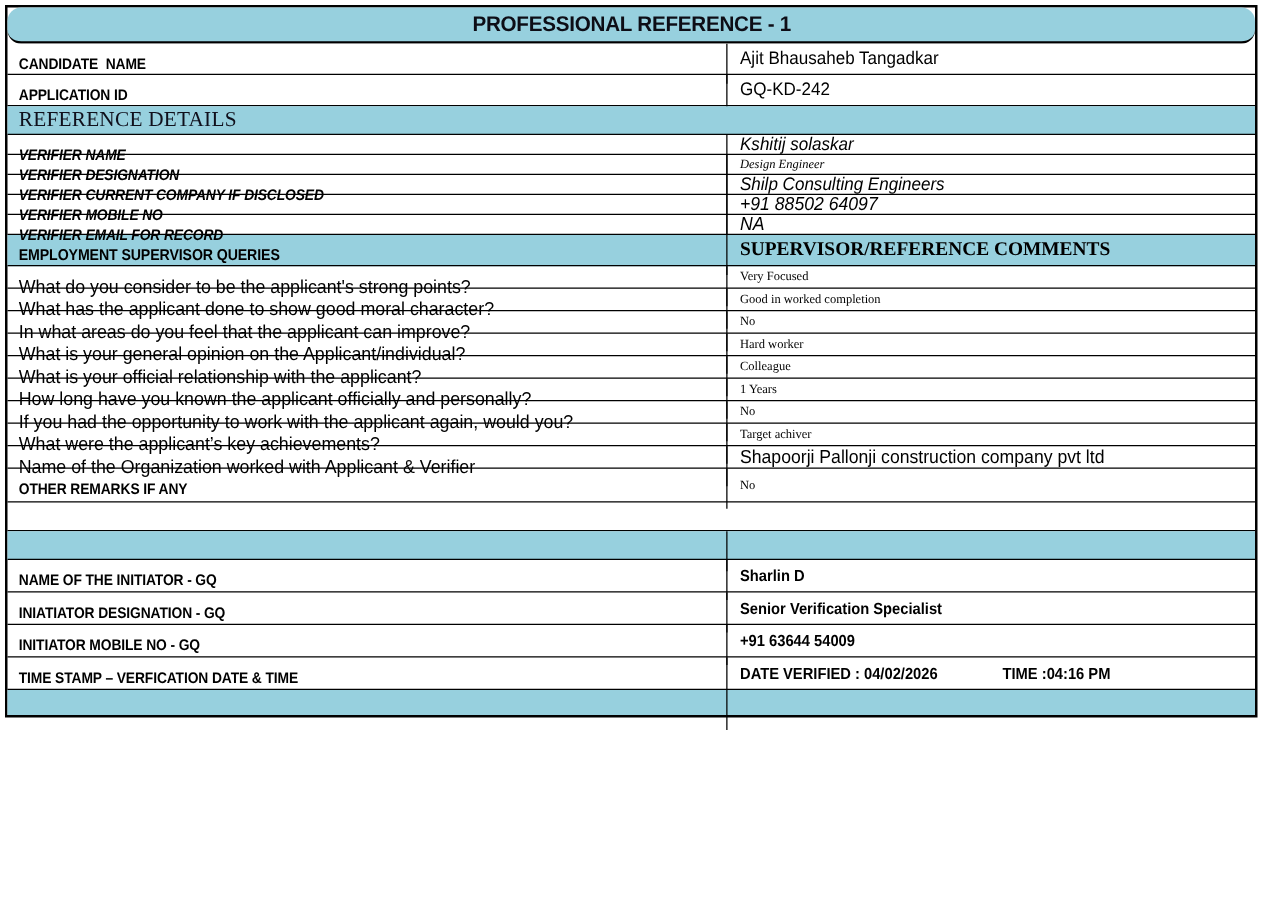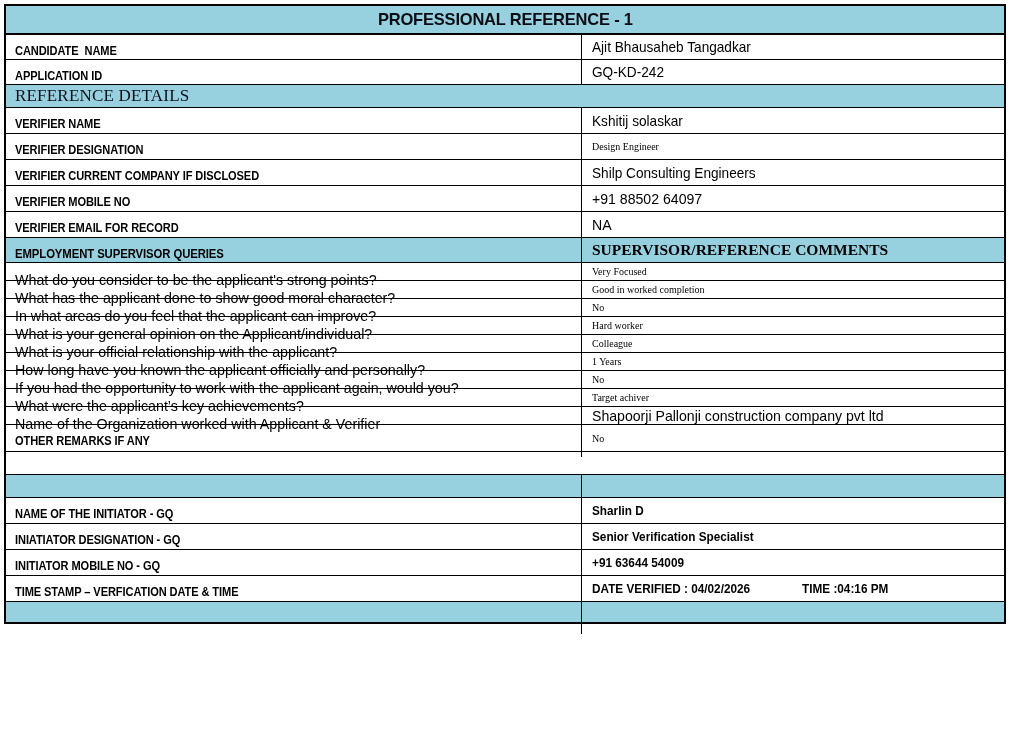--- a/index.html
+++ b/index.html
@@ -14,30 +14,30 @@
   }
   .sheet {
     position: absolute; left: 4px; top: 4px;
     width: 1002px;
     border: 2.5px solid var(--ink);
     display: flex; flex-direction: column;
     background: #fff;
   }
   .r { display: flex; align-items: stretch; border-bottom: 1.5px solid var(--ink); }
   .r:last-child { border-bottom: none; }
-  .rTitle { border-bottom: 2px solid var(--ink); }
+  .rTitle { border-bottom: 2px solid var(--ink); border-radius: 11px; }
   .rSpacerW { border-bottom: 1px solid var(--ink); }
   .blue { background: var(--blue); }
   .c1 { width: 576px; border-right: 1.6px solid var(--ink); display: flex; align-items: center; padding: 16px 9px; }
   .c2 { flex: 1; display: flex; align-items: center; padding: 0 10px; }
   .cm { width: 100%; display: flex; align-items: center; padding: 0 9px; }
   .cmCenter { justify-content: center; }
   
   .hTitle { height: 29px; } .hInfo { height: 25px; } .hSec { height: 23px; }
-  .hVer { height: 26px; } .hQH { height: 25px; } .hQA { height: 18px; }
+  .hVer { height: 16px; font-style: italic; } .hQH { height: 25px; } .hQA { height: 18px; }
   .hRem { height: 27px; } .hSpW { height: 23px; } .hSpB { height: 23px; }
   .hInit { height: 26px; } .hBot { height: 20px; }
   
   .tx { display: inline-block; transform-origin: 0 50%; white-space: pre-wrap; }
   .titleTxt { font-weight: bold; font-size: 17px; color: #0d0d16; letter-spacing: -0.2px; transform: scaleX(0.97); transform-origin: 50% 50%; }
   .lblB { font-weight: bold; font-size: 12.3px; letter-spacing: -0.1px; transform: scaleX(0.9); }
   .secSerif { font-family: "Liberation Serif", serif; font-size: 17px; color: #10101c; letter-spacing: 0.2px; }
   .hdrSerifB { font-family: "Liberation Serif", serif; font-weight: bold; font-size: 15.5px; }
   .q { font-size: 15px; transform: scaleX(0.95); }
   .vSans { font-size: 14.5px; transform: scaleX(0.94); }

